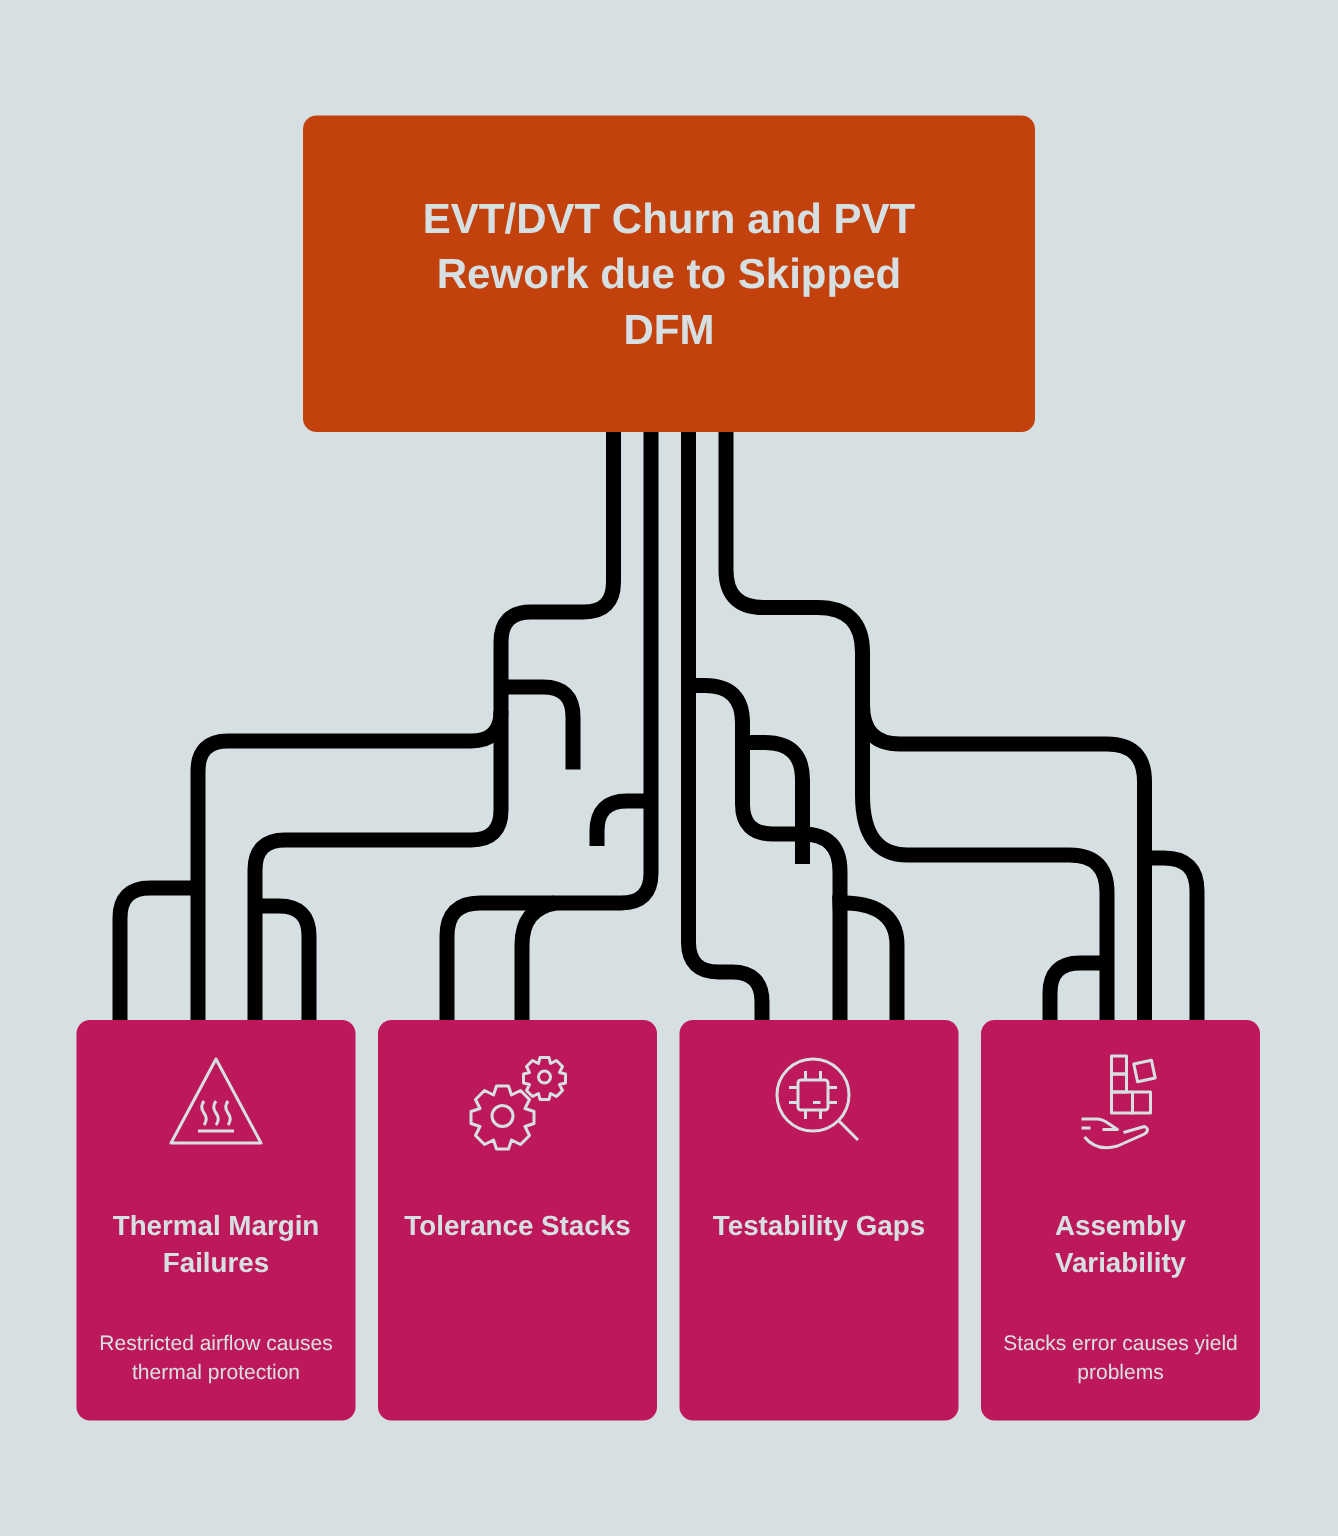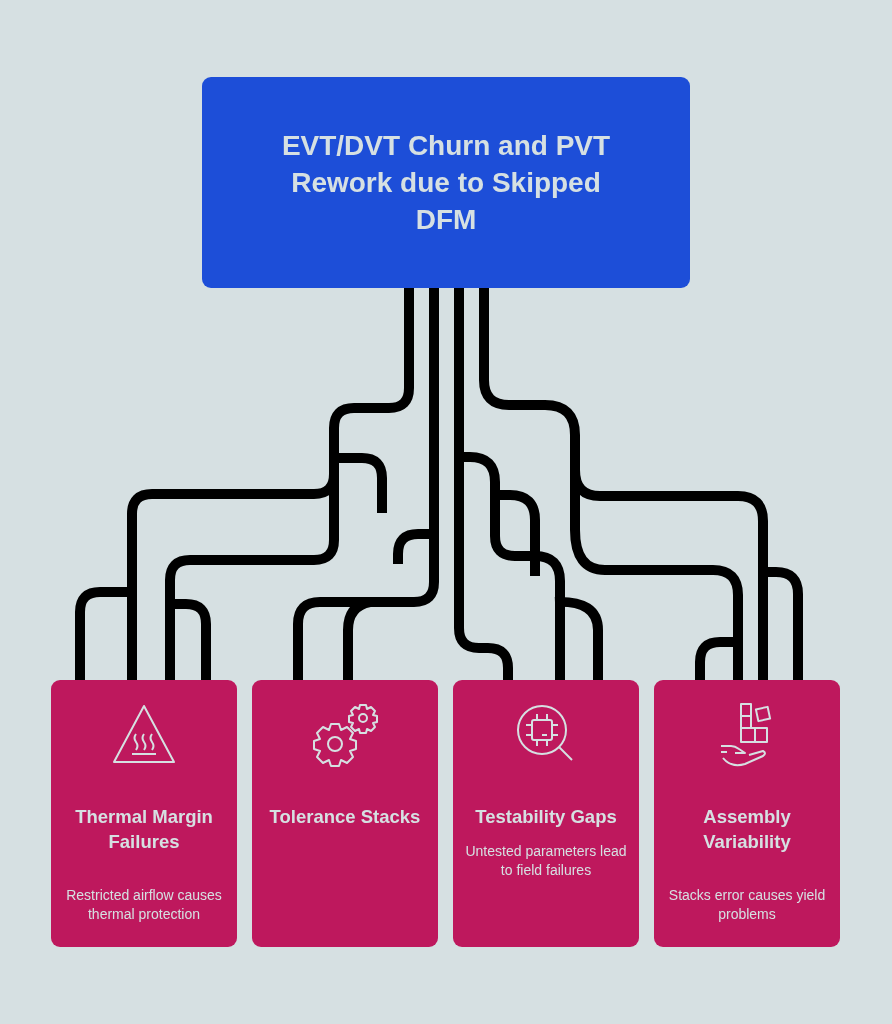--- a/index.html
+++ b/index.html
@@ -6,21 +6,21 @@
     body {
       width: 892px; height: 1024px;
       background: #d6e0e2;
       position: relative;
       overflow: hidden;
       font-family: "Liberation Sans", "DejaVu Sans", sans-serif;
     }
     .wires { position: absolute; left: 0; top: 0; width: 892px; height: 1024px; }
     .root-box {
       position: absolute; left: 202px; top: 77px; width: 488px; height: 211px;
-      background: #1d4ed8; border-radius: 9px;
+      background: #c2410c; border-radius: 9px;
       display: flex; align-items: center; justify-content: center;
       box-sizing: border-box; padding: 0 40px;
     }
     .root-title {
       color: #d6e0e2; font-weight: bold; font-size: 28px; line-height: 37px;
       text-align: center; width: 360px;
     }
     .card {
       position: absolute; top: 680px; width: 186px; height: 267px;
       background: #be185d; border-radius: 9px;
@@ -106,21 +106,20 @@
       <line x1="41" y1="14" x2="41" y2="20"></line>
     <line x1="31" y1="40" x2="31" y2="46"></line>
       <line x1="41" y1="40" x2="41" y2="46"></line>
     <line x1="20" y1="25" x2="26" y2="25"></line>
       <line x1="20" y1="35" x2="26" y2="35"></line>
     <line x1="46" y1="25" x2="52" y2="25"></line>
       <line x1="46" y1="35" x2="52" y2="35"></line>
     <line x1="36" y1="35" x2="41" y2="35"></line>
   </svg>
   <div class="title">Testability Gaps</div>
-  <div class="desc one-line-title">Untested parameters lead to field failures</div>
 </div>
 
 <div class="card" style="left:654px;">
   <svg class="icon" viewBox="0 0 80 72" fill="none" stroke="#d6e0e2" stroke-width="2" stroke-linejoin="round">
     <rect x="34" y="4" width="10" height="12"></rect>
     <rect x="34" y="16" width="10" height="12"></rect>
     <rect x="34" y="28" width="14" height="14"></rect>
     <rect x="48" y="28" width="12" height="14"></rect>
     <rect x="50" y="8" width="12" height="12" transform="rotate(-12 56 14)"></rect>
     <path d="M14 46 h10 q4 0 8 3 l6 4 h-10 M14 52 h6 M16 58 q8 10 22 6 l18 -8 q4 -3 0 -5 l-14 4"></path>

